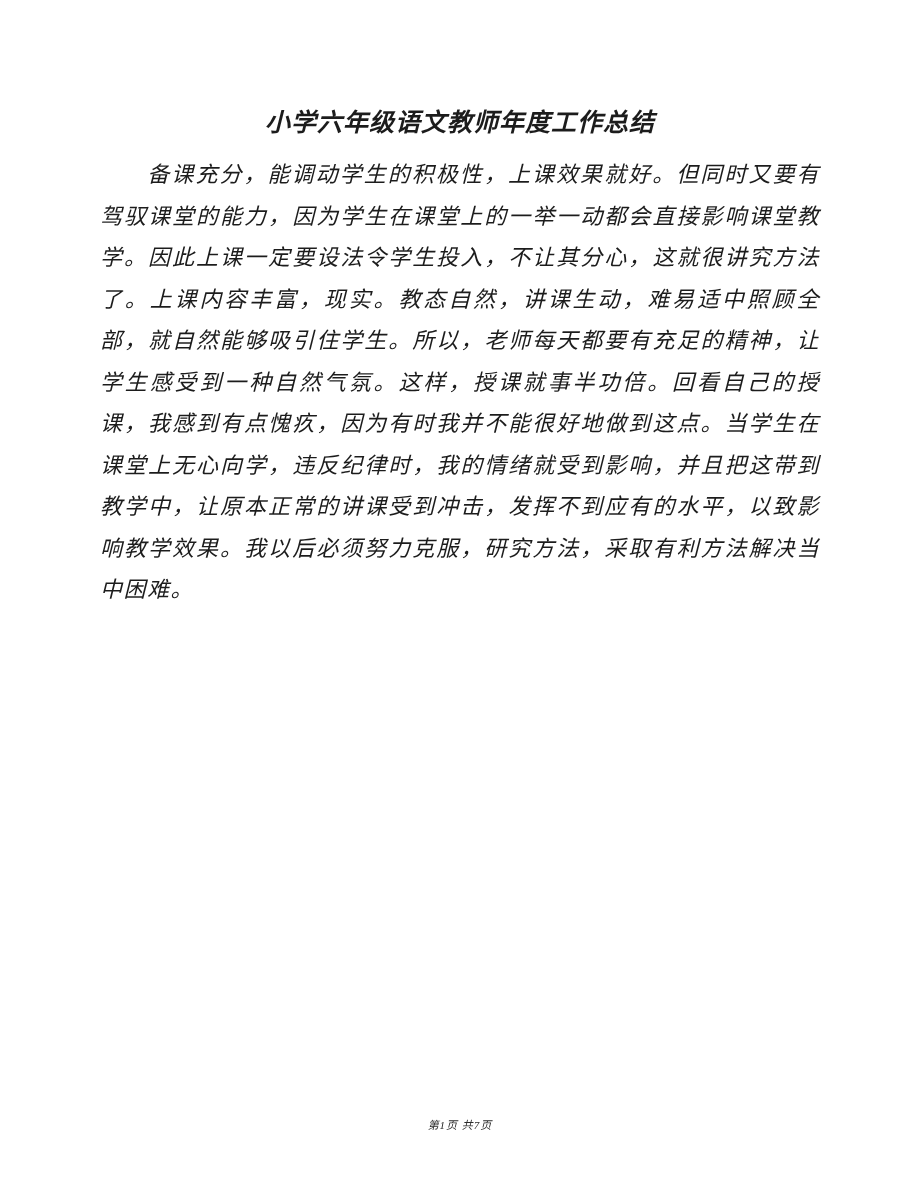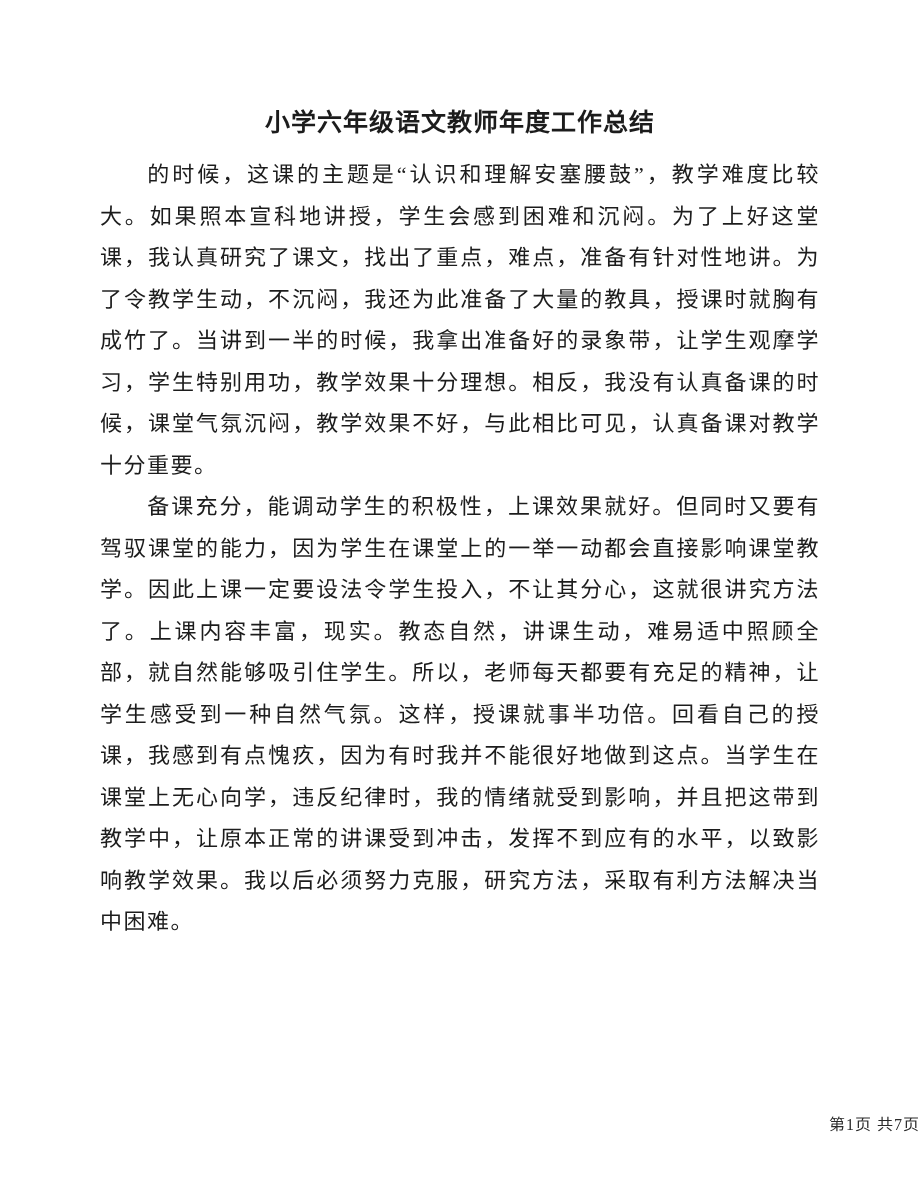--- a/index.html
+++ b/index.html
@@ -13,20 +13,21 @@
     position: relative;
     overflow: hidden;
     font-family: "Liberation Serif", "DejaVu Serif", serif;
     color: #1c1c1c;
   }
   .doc-page {
     width: 100%;
     height: 100%;
     position: relative;
     box-sizing: border-box;
+    font-style: italic;
   }
   .doc-content {
     box-sizing: border-box;
     padding: 106px 100px 0 100px;
   }
   .doc-title {
     margin: 0 0 14px 0;
     font-size: 25px;
     line-height: 34px;
     font-weight: 700;
@@ -40,30 +41,29 @@
     letter-spacing: 1.5px;
     text-align: justify;
     text-indent: 2.15em;
     word-break: break-all;
   }
   .doc-footer {
     position: absolute;
     left: 0;
     bottom: 57px;
     width: 100%;
-    text-align: right;
-    font-size: 16px;
+    text-align: center;
+    font-size: 11px;
     line-height: 18px;
     color: #2a2a2a;
     letter-spacing: 1px;
   }
 </style>
 </head>
 <body>
 
 <div class="doc-page">
   <div class="doc-content">
     <h1 class="doc-title">小学六年级语文教师年度工作总结</h1>
-    <p class="doc-paragraph">的时候，这课的主题是“认识和理解安塞腰鼓”，教学难度比较大。如果照本宣科地讲授，学生会感到困难和沉闷。为了上好这堂课，我认真研究了课文，找出了重点，难点，准备有针对性地讲。为了令教学生动，不沉闷，我还为此准备了大量的教具，授课时就胸有成竹了。当讲到一半的时候，我拿出准备好的录象带，让学生观摩学习，学生特别用功，教学效果十分理想。相反，我没有认真备课的时候，课堂气氛沉闷，教学效果不好，与此相比可见，认真备课对教学十分重要。</p>
     <p class="doc-paragraph">备课充分，能调动学生的积极性，上课效果就好。但同时又要有驾驭课堂的能力，因为学生在课堂上的一举一动都会直接影响课堂教学。因此上课一定要设法令学生投入，不让其分心，这就很讲究方法了。上课内容丰富，现实。教态自然，讲课生动，难易适中照顾全部，就自然能够吸引住学生。所以，老师每天都要有充足的精神，让学生感受到一种自然气氛。这样，授课就事半功倍。回看自己的授课，我感到有点愧疚，因为有时我并不能很好地做到这点。当学生在课堂上无心向学，违反纪律时，我的情绪就受到影响，并且把这带到教学中，让原本正常的讲课受到冲击，发挥不到应有的水平，以致影响教学效果。我以后必须努力克服，研究方法，采取有利方法解决当中困难。</p>
   </div>
   <div class="doc-footer">第1页 共7页</div>
 </div>
 
 </body></html>

